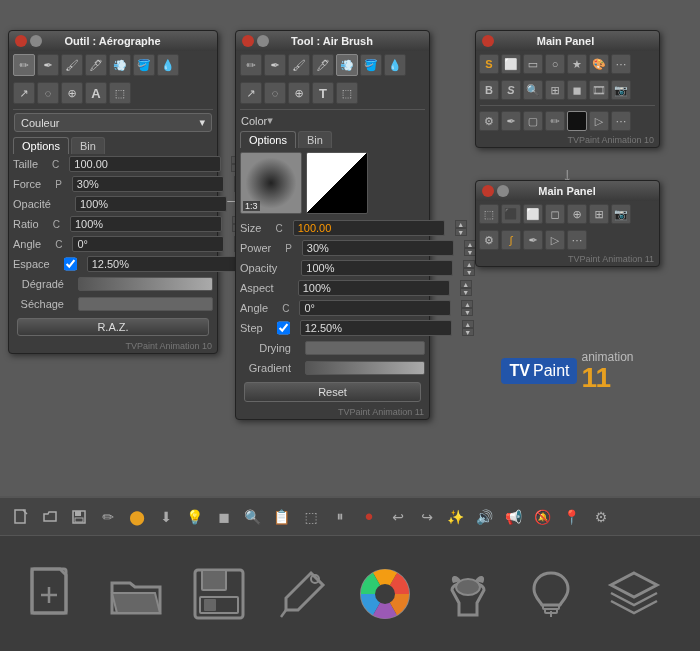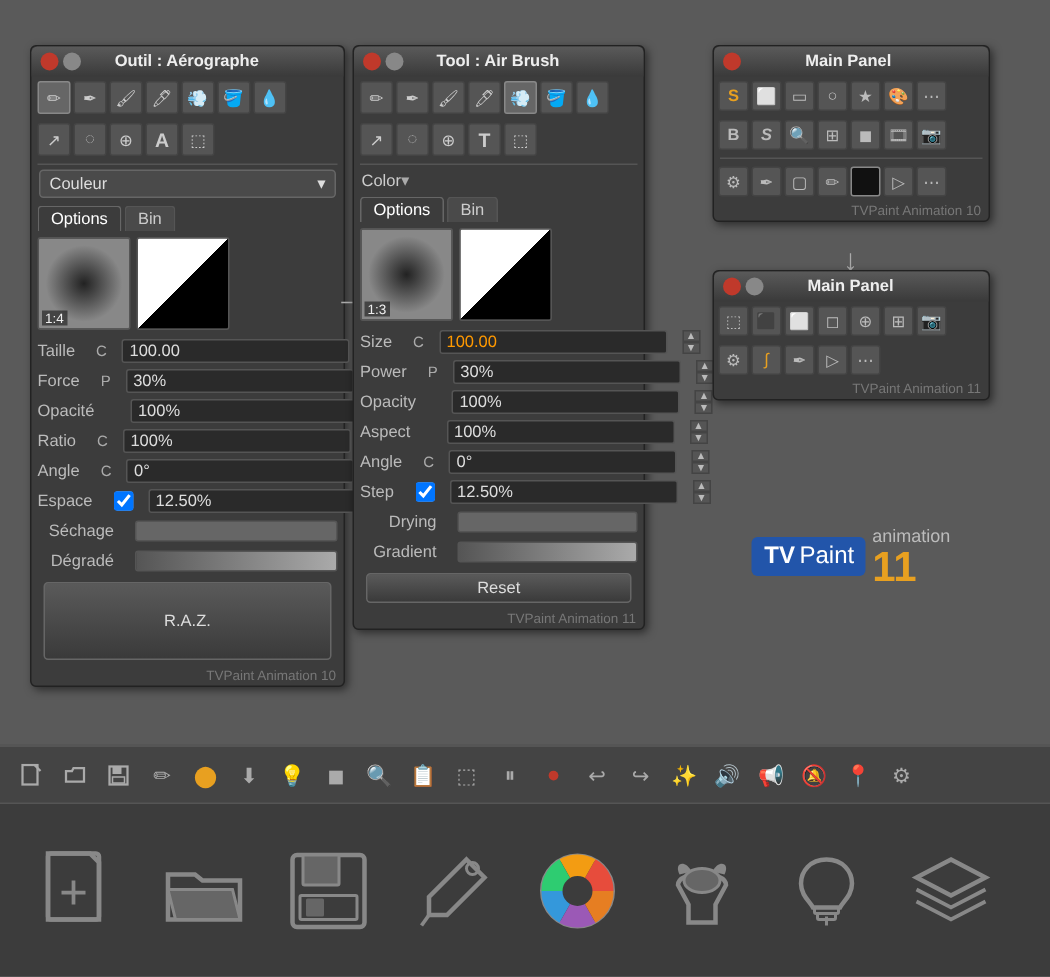--- a/index.html
+++ b/index.html
@@ -51,21 +51,21 @@
     .btn-min {
       width: 12px; height: 12px;
       background: #888;
       border-radius: 50%;
       border: none;
       cursor: pointer;
     }
 
     
     #panel-outil {
-      left: 20px;
+      left: 8px;
       top: 30px;
       width: 210px;
     }
     
     #panel-airbrush {
       left: 235px;
       top: 30px;
       width: 195px;
     }
     
@@ -236,21 +236,21 @@
     }
 
     
     .raz-btn {
       margin: 4px 8px;
       background: linear-gradient(to bottom, #5a5a5a, #3a3a3a);
       border: 1px solid #666;
       border-radius: 3px;
       color: #ddd;
       font-size: 11px;
-      padding: 19px 0;
+      padding: 2px 0;
       text-align: center;
       cursor: pointer;
       width: calc(100% - 16px);
     }
     .reset-btn {
       margin: 4px 8px;
       background: linear-gradient(to bottom, #5a5a5a, #3a3a3a);
       border: 1px solid #666;
       border-radius: 3px;
       color: #ddd;
@@ -415,27 +415,20 @@
   <div class="color-dropdown">
     <span>Couleur</span>
     <span>▾</span>
   </div>
 
   <div class="tab-bar">
     <div class="tab active">Options</div>
     <div class="tab">Bin</div>
   </div>
 
-  <div class="preview-area">
-    <div class="brush-preview">
-      <div class="brush-preview-gradient"></div>
-      <span class="preview-label">1:4</span>
-    </div>
-    <div class="color-swatch"></div>
-  </div>
 
   <div>
     <div class="param-row">
       <span class="param-label">Taille</span>
       <span class="param-mode">C</span>
       <input class="param-value" type="text" value="100.00" style="">
       <div class="param-arrows">
         <div class="param-arrow">▲</div>
         <div class="param-arrow">▼</div>
       </div>
@@ -480,27 +473,27 @@
       <span class="param-label">Espace</span>
       <input type="checkbox" class="param-checkbox" checked="" style="">
       <input class="param-value" type="text" value="12.50%" style="">
       <div class="param-arrows">
         <div class="param-arrow">▲</div>
         <div class="param-arrow">▼</div>
       </div>
     </div>
 
     <div class="param-row">
+      <span class="param-label">Dégradé</span>
+      <div class="param-gradient" style="flex:1;height:14px;background:linear-gradient(to right,#555,#aaa);border:1px solid #555;border-radius:2px;"></div>
+    </div>
+
+    <div class="param-row">
       <span class="param-label">Séchage</span>
       <div class="param-drying" style="flex:1;height:14px;background:#666;border:1px solid #555;border-radius:2px;"></div>
-    </div>
-
-    <div class="param-row">
-      <span class="param-label">Dégradé</span>
-      <div class="param-gradient" style="flex:1;height:14px;background:linear-gradient(to right,#555,#aaa);border:1px solid #555;border-radius:2px;"></div>
     </div>
   </div>
 
   <div class="raz-btn">R.A.Z.</div>
   <div class="version-label">TVPaint Animation 10</div>
 </div>
 
 <div style="position:absolute;left:223px;top:185px;font-size:22px;color:#aaa;">→</div>
 
 <div class="panel" id="panel-airbrush">

